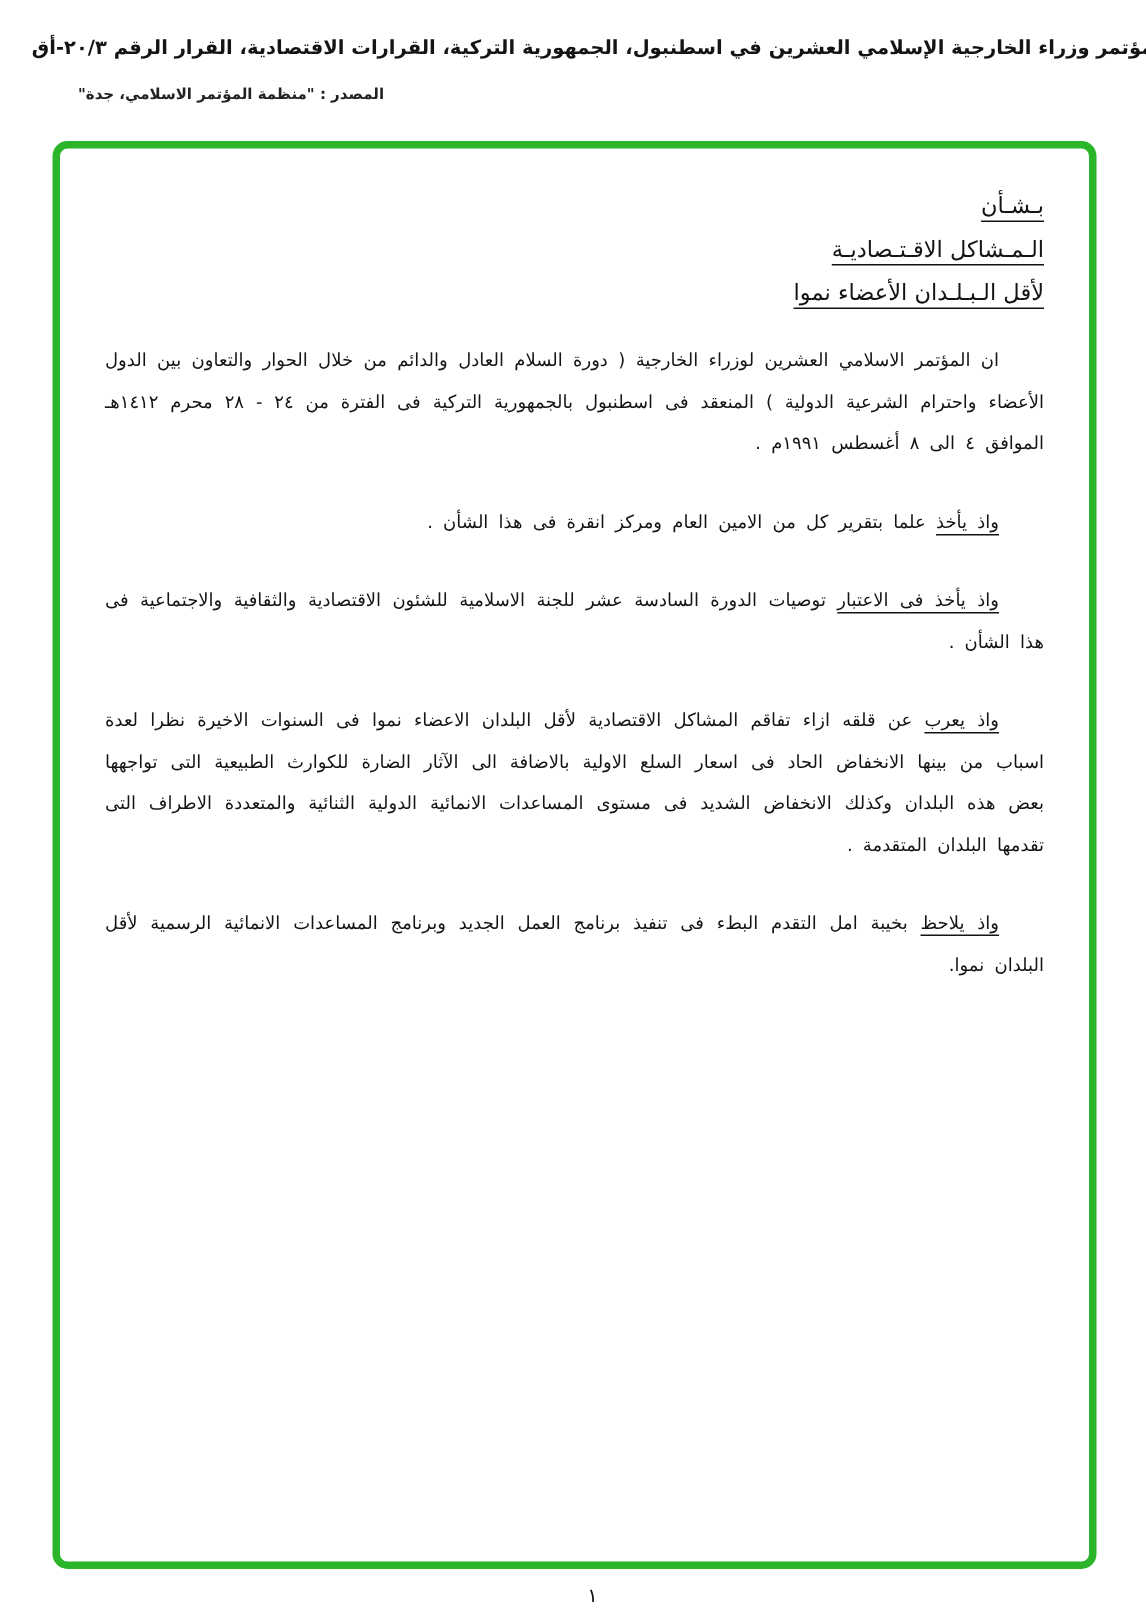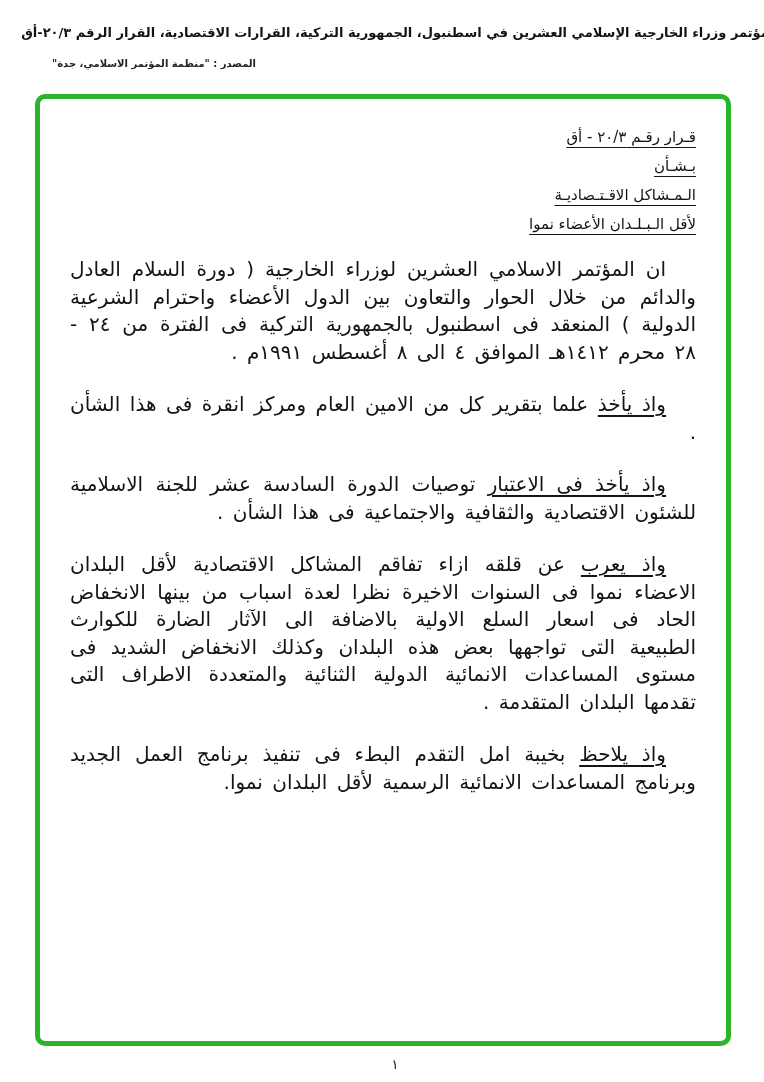--- a/index.html
+++ b/index.html
@@ -25,21 +25,21 @@
   .titles {
     direction:rtl; font-size:15px; line-height:28px;
     margin:0 0 18px 162px; font-weight:500;
   }
   .title-line {
     width:fit-content; direction:rtl;
     text-decoration:underline; text-underline-offset:5px;
     margin-bottom:1px; white-space:nowrap;
   }
   .body-text {
-    direction:rtl; text-align:justify; font-size:20px;
+    direction:rtl; text-align:justify; font-size:12px;
     line-height:27.5px;
     margin-top:12px;
   }
   .para { margin:0 0 25px 0; text-indent:30px; word-spacing:3px; }
   .para:last-child { margin-bottom:0; }
   .lead { text-decoration:underline; text-underline-offset:4px; }
   .page-num {
     position:absolute; bottom:10px; left:0; right:0;
     text-align:center; font-size:13px; color:#111;
   }
@@ -49,21 +49,20 @@
 
 <div class="sheet">
 
   <div class="top-title">مؤتمر وزراء الخارجية الإسلامي العشرين في اسطنبول، الجمهورية التركية، القرارات الاقتصادية، القرار الرقم ٢٠/٣-أق</div>
 
   <div class="source-line">المصدر : "منظمة المؤتمر الاسلامي، جدة"</div>
 
   <div class="frame" style="border-color: rgb(43, 181, 43);">
 
     <div class="titles">
-      <div class="title-line">قـرار رقـم ٢٠/٣ - أق</div>
       <div class="title-line">بـشـأن</div>
       <div class="title-line">الـمـشاكل الاقـتـصاديـة</div>
       <div class="title-line">لأقل الـبـلـدان الأعضاء نموا</div>
     </div>
 
     <div class="body-text">
 
       <p class="para"><span class="lead"></span><span>ان المؤتمر الاسلامي العشرين لوزراء الخارجية ( دورة السلام العادل والدائم من خلال الحوار والتعاون بين الدول الأعضاء واحترام الشرعية الدولية ) المنعقد فى اسطنبول بالجمهورية التركية فى الفترة من ٢٤ - ٢٨ محرم ١٤١٢هـ الموافق ٤ الى ٨ أغسطس ١٩٩١م .</span></p>
 
 

